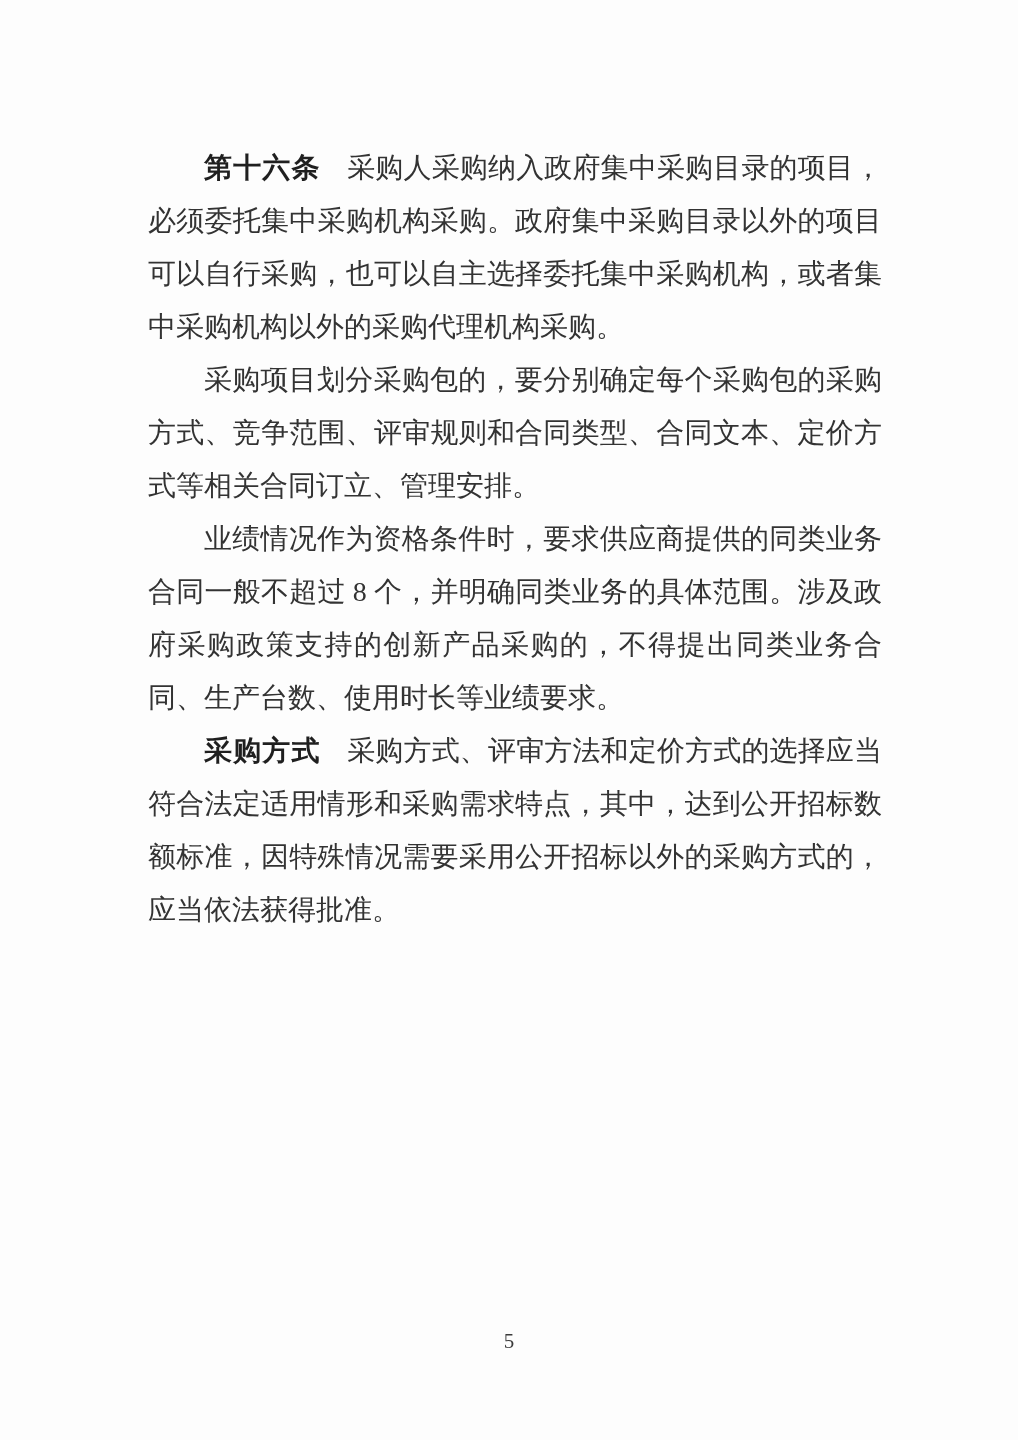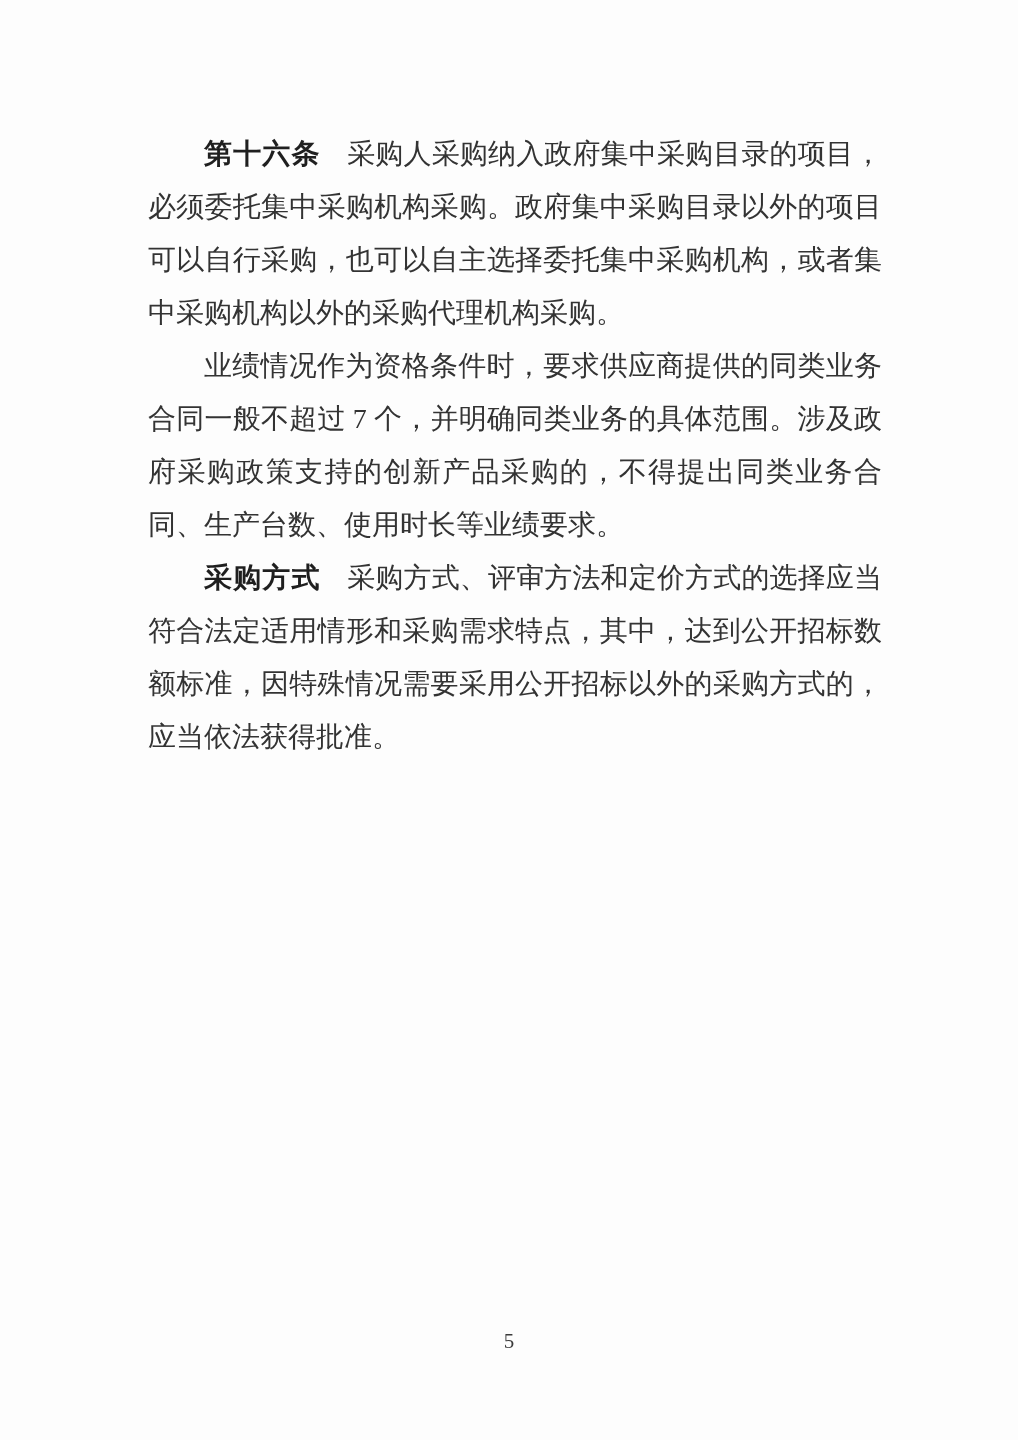--- a/index.html
+++ b/index.html
@@ -10,21 +10,21 @@
   .page {
     position: relative;
     width: 1018px;
     height: 1440px;
     background: #fdfdfd;
     overflow: hidden;
     font-family: "Liberation Serif", "DejaVu Serif", serif;
   }
   .doc-body {
     position: absolute;
-    top: 127px;
+    top: 141px;
     left: 148px;
     width: 734px;
     font-size: 28px;
     line-height: 53px;
     color: #333333;
     text-align: justify;
   }
   .para {
     margin: 0;
     padding: 0;
@@ -51,23 +51,24 @@
 </head>
 <body>
 
 <div class="page">
 
   <div class="doc-body">
 
     <p class="para"><span class="article-no">第十六条</span><span>采购人采购纳入政府集中采购目录的项目，必须委托集中采购机构采购。政府集中采购目录以外的项目可以自行采购，也可以自主选择委托集中采购机构，或者集中采购机构以外的采购代理机构采购。</span></p>
 
 
+    <p class="para"><span>采购项目划分采购包的，要分别确定每个采购包的采购方式、竞争范围、评审规则和合同类型、合同文本、定价方式等相关合同订立、管理安排。</span></p>
 
 
-    <p class="para"><span>业绩情况作为资格条件时，要求供应商提供的同类业务合同一般不超过 7 个，并明确同类业务的具体范围。涉及政府采购政策支持的创新产品采购的，不得提出同类业务合同、生产台数、使用时长等业绩要求。</span></p>
+    <p class="para"><span>业绩情况作为资格条件时，要求供应商提供的同类业务合同一般不超过 8 个，并明确同类业务的具体范围。涉及政府采购政策支持的创新产品采购的，不得提出同类业务合同、生产台数、使用时长等业绩要求。</span></p>
 
     <p class="para"><span class="article-no">采购方式</span><span>采购方式、评审方法和定价方式的选择应当符合法定适用情形和采购需求特点，其中，达到公开招标数额标准，因特殊情况需要采用公开招标以外的采购方式的，应当依法获得批准。</span></p>
 
 
   </div>
 
   <div class="page-footer">5</div>
 
 </div>
 

